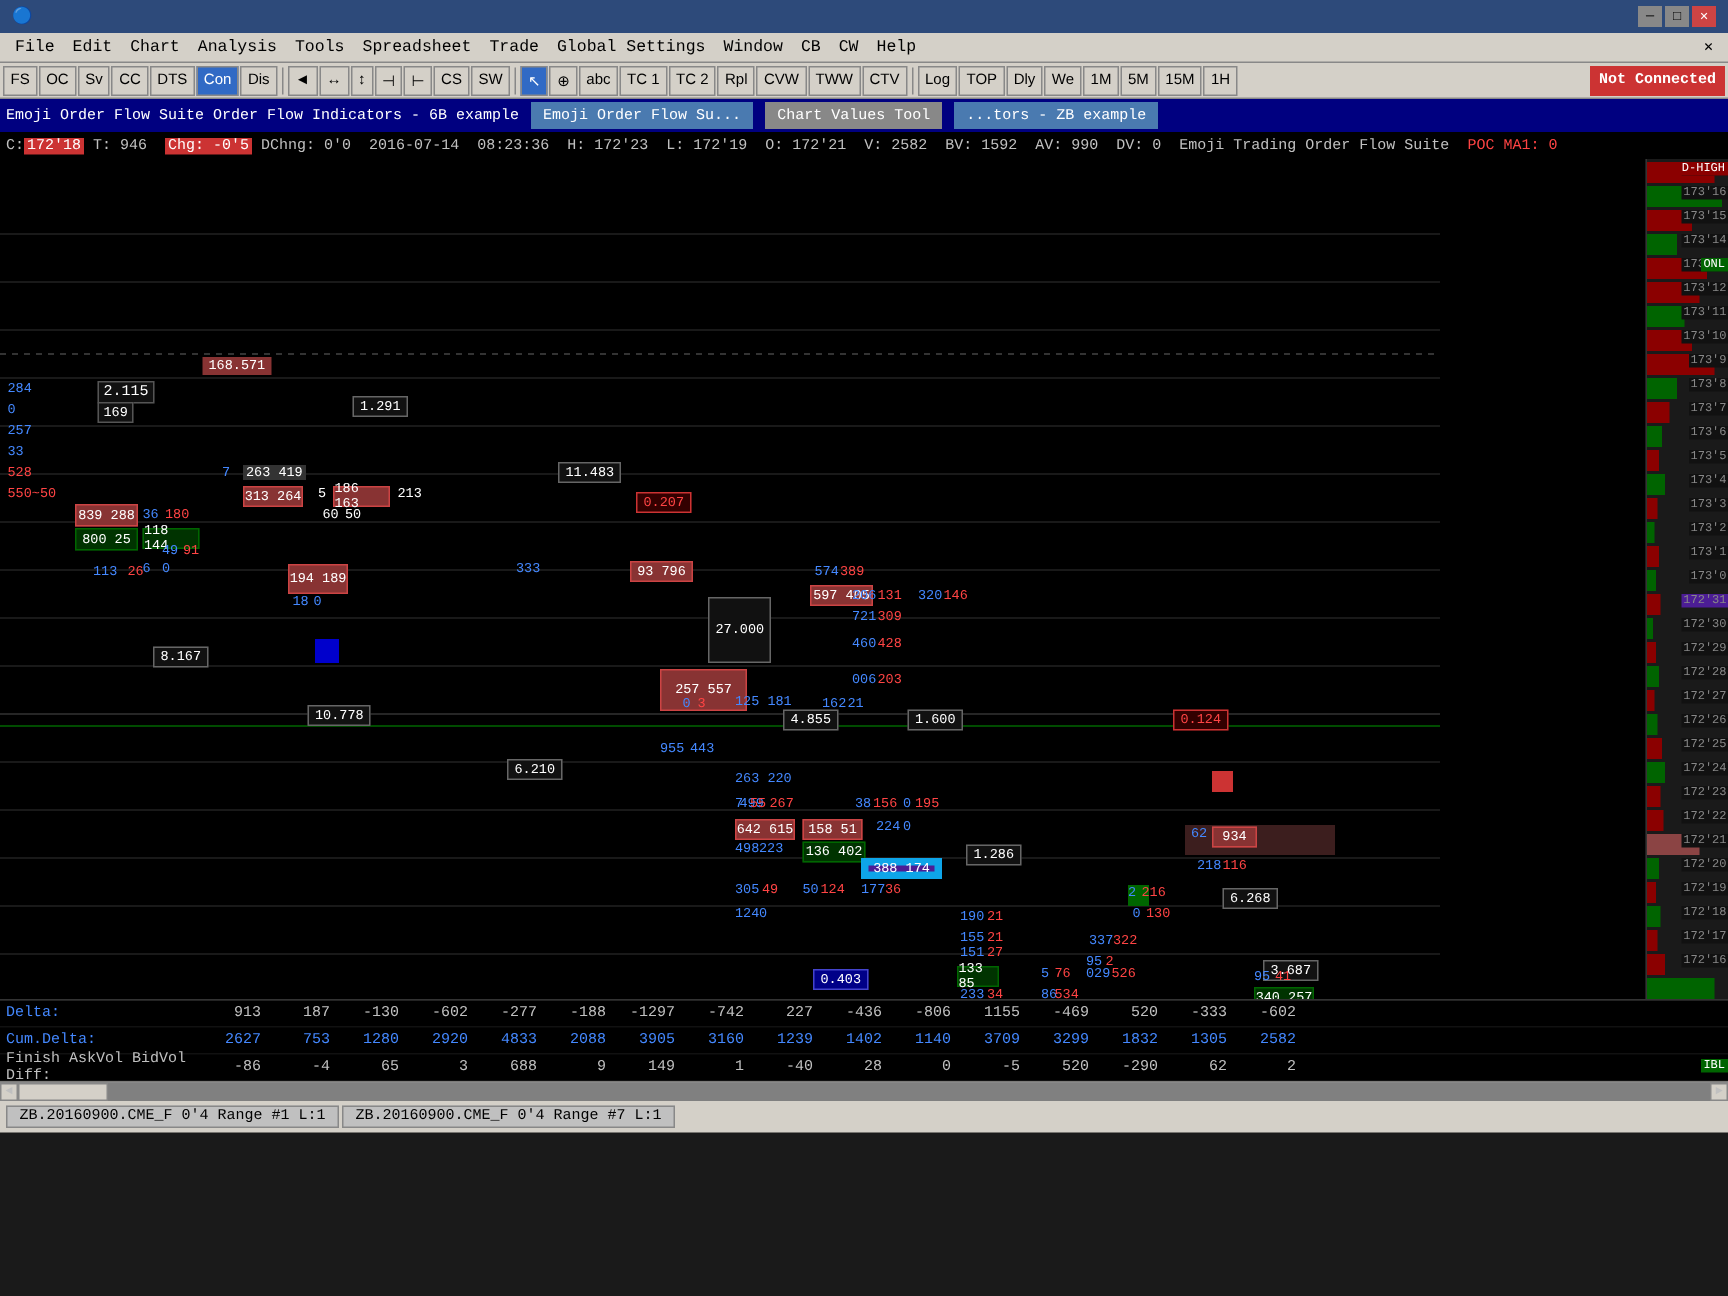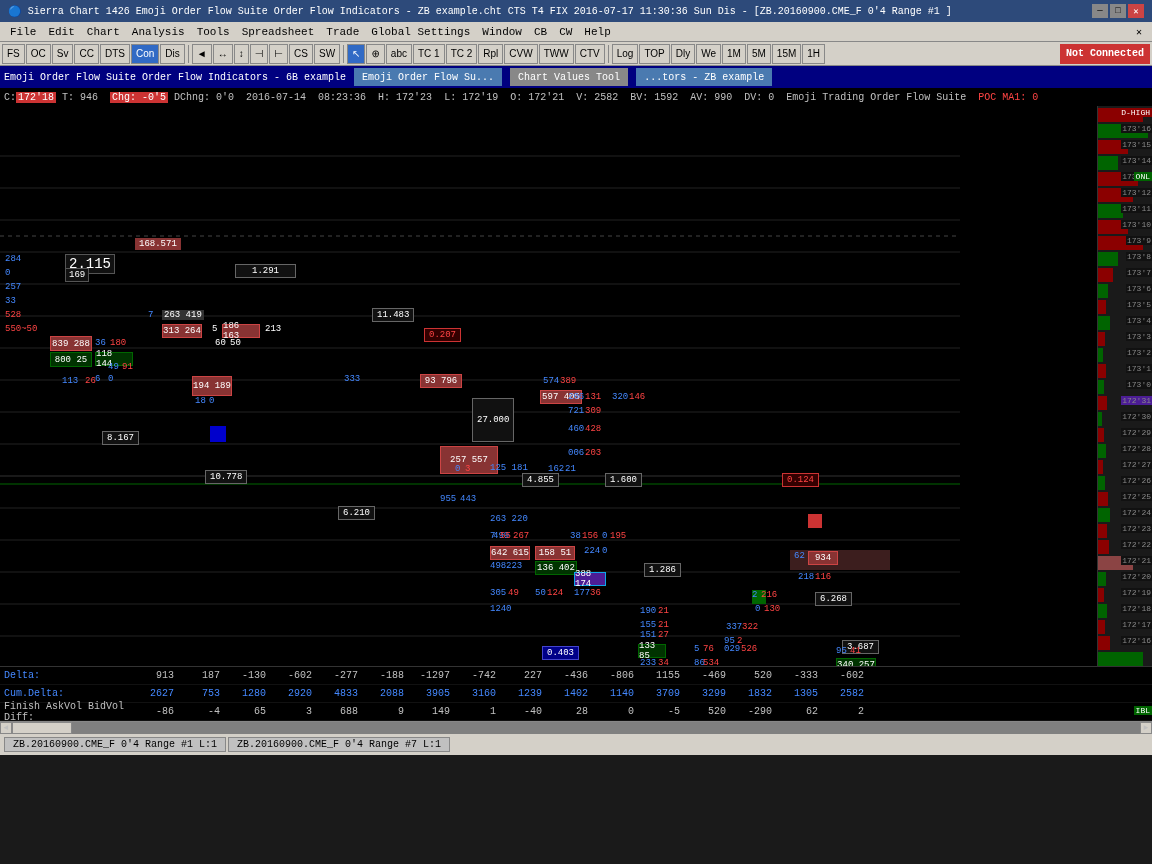--- a/index.html
+++ b/index.html
@@ -202,21 +202,20 @@
       background: #1a1a1a;
       position: relative;
       border-left: 1px solid #333;
     }
   </style>
 </head>
 <body>
 
 <div id="title-bar">
   <span style="margin-right:6px;">🔵</span>
-  <span style="font-size:10px; flex:1;">Sierra Chart 1426 Emoji Order Flow Suite Order Flow Indicators - ZB example.cht  CTS T4 FIX 2016-07-17  11:30:36  Sun  Dis - [ZB.20160900.CME_F 0'4 Range #1 ]</span>
   <div style="display:flex;gap:2px;">
     <div class="win-btn">─</div>
     <div class="win-btn">□</div>
     <div class="win-btn close">✕</div>
   </div>
 </div>
 
 <div id="menu-bar">
   <div class="menu-item">File</div>
   <div class="menu-item">Edit</div>
@@ -329,21 +328,21 @@
         <line x1="0" y1="130" x2="960" y2="130" stroke="#444" stroke-width="1" stroke-dasharray="4,4"></line>
       </svg>
 
       <div style="position:absolute;left:5px;top:148px;font-size:9px;color:#4488ff;">284</div>
       <div style="position:absolute;left:5px;top:162px;font-size:9px;color:#4488ff;">0</div>
       <div style="position:absolute;left:5px;top:176px;font-size:9px;color:#4488ff;">257</div>
       <div style="position:absolute;left:5px;top:190px;font-size:9px;color:#4488ff;">33</div>
       <div style="position:absolute;left:5px;top:204px;font-size:9px;color:#ff4444;">528</div>
       <div style="position:absolute;left:5px;top:218px;font-size:9px;color:#ff4444;">550~50</div>
 
-      <div style="position:absolute;left:65px;top:148px;font-size:14px;color:white;background:#111;padding:1px 3px;border:1px solid #555;">2.115</div>
+      <div style="position:absolute;left:65px;top:148px;font-size:10px;color:white;background:#111;padding:1px 3px;border:1px solid #555;">2.115</div>
       <div style="position:absolute;left:65px;top:162px;font-size:9px;color:white;background:#111;padding:1px 3px;border:1px solid #555;">169</div>
 
       <div style="position:absolute;left:50px;top:230px;width:42px;height:15px;background:#883333;border:1px solid #cc4444;display:flex;align-items:center;justify-content:center;font-size:9px;color:white;">839 288</div>
       <div style="position:absolute;left:50px;top:246px;width:42px;height:15px;background:#003300;border:1px solid #006600;display:flex;align-items:center;justify-content:center;font-size:9px;color:white;">800  25</div>
 
       <div style="position:absolute;left:95px;top:232px;font-size:9px;color:#4488ff;">36</div>
       <div style="position:absolute;left:110px;top:232px;font-size:9px;color:#ff4444;">180</div>
 
       <div style="position:absolute;left:95px;top:246px;width:38px;height:14px;background:#003300;border:1px solid #006600;display:flex;align-items:center;justify-content:center;font-size:9px;color:white;">118 144</div>
 
@@ -358,21 +357,21 @@
 
       <div style="position:absolute;left:210px;top:320px;width:16px;height:16px;background:#0000cc;"></div>
 
       <div style="position:absolute;left:192px;top:270px;width:40px;height:20px;background:#883333;border:1px solid #cc4444;display:flex;align-items:center;justify-content:center;font-size:9px;color:white;">194 189</div>
 
       <div style="position:absolute;left:215px;top:232px;font-size:9px;color:white;">60</div>
       <div style="position:absolute;left:230px;top:232px;font-size:9px;color:white;">50</div>
 
       <div style="position:absolute;left:135px;top:132px;font-size:9px;color:white;background:#883333;padding:1px 4px;">168.571</div>
 
-      <div style="position:absolute;left:235px;top:158px;font-size:9px;color:white;background:#111;border:1px solid #666;padding:1px 16px;">1.291</div>
+      <div style="position:absolute;left:235px;top:158px;font-size:9px;color:white;background:#111;border:1px solid #666;padding:1px 4px;">1.291</div>
 
       <div style="position:absolute;left:372px;top:202px;font-size:9px;color:white;background:#111;border:1px solid #666;padding:1px 4px;">11.483</div>
 
       <div style="position:absolute;left:424px;top:222px;font-size:9px;color:#ff4444;background:#330000;border:1px solid #cc3333;padding:1px 4px;">0.207</div>
 
       <div style="position:absolute;left:440px;top:292px;font-size:9px;color:white;background:#111;border:1px solid #666;padding:16px 4px;margin-left:32px;">27.000</div>
 
       <div style="position:absolute;left:440px;top:340px;width:58px;height:28px;background:#883333;border:1px solid #cc4444;display:flex;align-items:center;justify-content:center;font-size:9px;color:white;">257 557</div>
       <div style="position:absolute;left:440px;top:388px;font-size:9px;color:#4488ff;">955</div>
       <div style="position:absolute;left:460px;top:388px;font-size:9px;color:#4488ff;">443</div>
@@ -520,21 +519,21 @@
 
       <div style="position:absolute;left:640px;top:524px;font-size:9px;color:#4488ff;">151</div>
       <div style="position:absolute;left:658px;top:524px;font-size:9px;color:#ff4444;">27</div>
 
       <div style="position:absolute;left:640px;top:500px;font-size:9px;color:#4488ff;">190</div>
       <div style="position:absolute;left:658px;top:500px;font-size:9px;color:#ff4444;">21</div>
 
       <div style="position:absolute;left:535px;top:482px;font-size:9px;color:#4488ff;">50</div>
       <div style="position:absolute;left:547px;top:482px;font-size:9px;color:#ff4444;">124</div>
 
-      <div style="position:absolute;left:574px;top:466px;width:32px;height:14px;background:#4c1d95;border:1px solid #0ea5e9;display:flex;align-items:center;justify-content:center;font-size:9px;color:white;">388 174</div>
+      <div style="position:absolute;left:574px;top:466px;width:54px;height:14px;background:#4c1d95;border:5px solid #0ea5e9;display:flex;align-items:center;justify-content:center;font-size:9px;color:white;">388 174</div>
 
       <div style="position:absolute;left:574px;top:482px;font-size:9px;color:#4488ff;">177</div>
       <div style="position:absolute;left:590px;top:482px;font-size:9px;color:#ff4444;">36</div>
 
     </div>
 
     <div id="vol-profile" style="width:55px;height:560px;background:#1a1a1a;border-left:1px solid #333;position:relative;">
       <svg width="55" height="560" style="position:absolute;top:0;left:0;">
 
         <rect x="0" y="2" width="45" height="14" fill="#8b0000"></rect>

